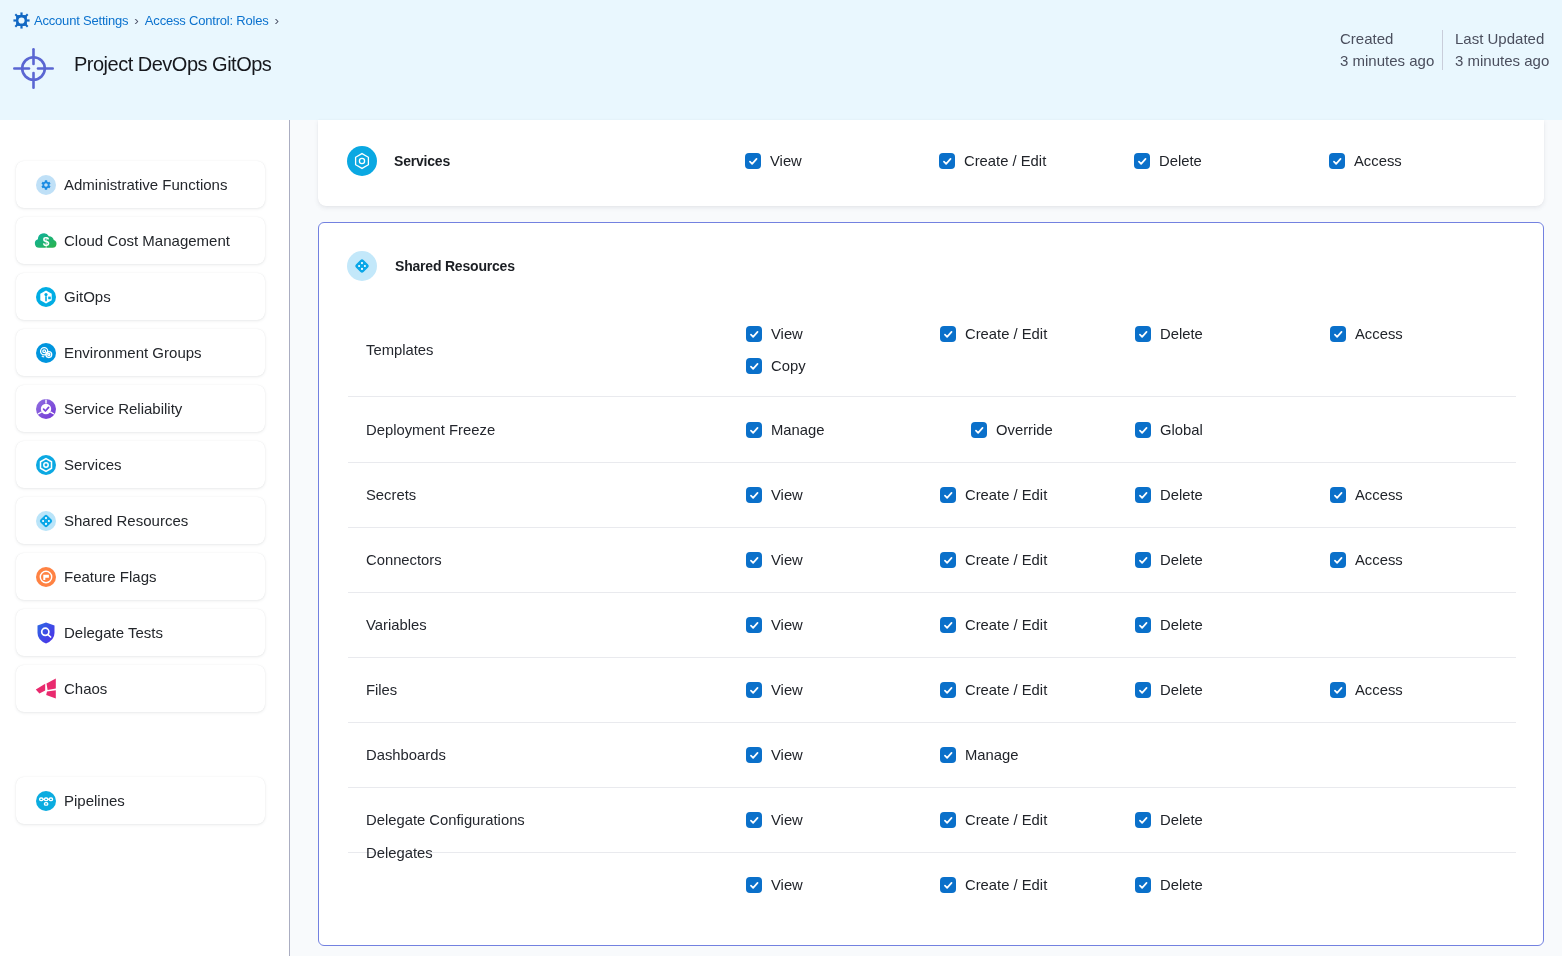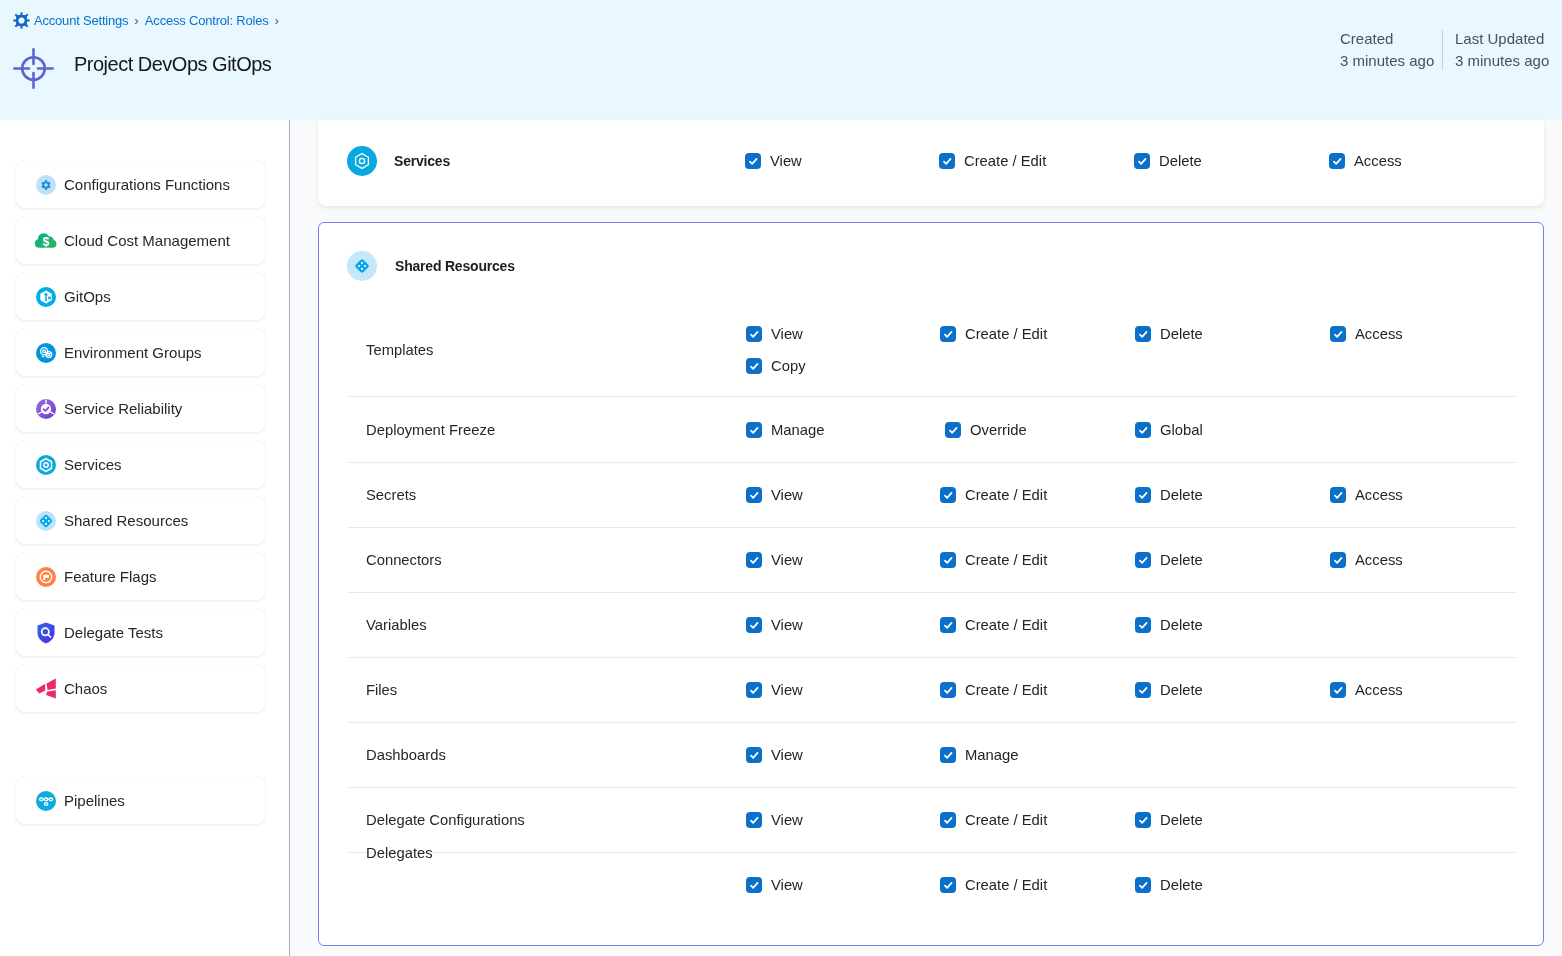--- a/index.html
+++ b/index.html
@@ -88,21 +88,21 @@
 <div class="sidebar" id="sidebar">
     <div class="scard" style="top: 41px;">
       <span class="ic">
         <svg width="20" height="20" viewBox="0 0 20 20">
           <circle cx="10" cy="10" r="10" fill="#bfe0f7"></circle>
           <g transform="translate(4.2,4.2) scale(0.483)">
             <path fill="#1b8ce3" d="M19.14,12.94c0.04-0.3,0.06-0.61,0.06-0.94c0-0.32-0.02-0.64-0.07-0.94l2.03-1.58c0.18-0.14,0.23-0.41,0.12-0.61 l-1.92-3.32c-0.12-0.22-0.37-0.29-0.59-0.22l-2.39,0.96c-0.5-0.38-1.03-0.7-1.62-0.94L14.4,2.81c-0.04-0.24-0.24-0.41-0.48-0.41 h-3.84c-0.24,0-0.43,0.17-0.47,0.41L9.25,5.35C8.66,5.59,8.12,5.92,7.63,6.29L5.24,5.33c-0.22-0.08-0.47,0-0.59,0.22L2.74,8.87 C2.62,9.08,2.66,9.34,2.86,9.48l2.03,1.58C4.84,11.36,4.8,11.69,4.8,12s0.02,0.64,0.07,0.94l-2.03,1.58 c-0.18,0.14-0.23,0.41-0.12,0.61l1.92,3.32c0.12,0.22,0.37,0.29,0.59,0.22l2.39-0.96c0.5,0.38,1.03,0.7,1.62,0.94l0.36,2.54 c0.05,0.24,0.24,0.41,0.48,0.41h3.84c0.24,0,0.44-0.17,0.47-0.41l0.36-2.54c0.59-0.24,1.13-0.56,1.62-0.94l2.39,0.96 c0.22,0.08,0.47,0,0.59-0.22l1.92-3.32c0.12-0.22,0.07-0.47-0.12-0.61L19.14,12.94z M12,15.6c-1.98,0-3.6-1.62-3.6-3.6 s1.62-3.6,3.6-3.6s3.6,1.62,3.6,3.6S13.98,15.6,12,15.6z"></path>
           </g>
         </svg>
       </span>
-      <span class="lbl">Configurations Functions</span>
+      <span class="lbl">Administrative Functions</span>
     </div>
     <div class="scard" style="top: 97px;">
       <span class="ic">
         <svg width="24" height="24" viewBox="0 0 24 24">
           <defs>
             <linearGradient id="gccm" x1="0" y1="0" x2="1" y2="1">
               <stop offset="0" stop-color="#0db1a2"></stop>
               <stop offset="1" stop-color="#2bb34a"></stop>
             </linearGradient>
           </defs>
@@ -334,21 +334,21 @@
       <div class="divr" style="top:172.5px;"></div>
       <div class="rowlbl" style="top:207px;">Deployment Freeze</div>
       <div class="cbg" style="left:427px; top:207px;">
         <span class="cb">
           <svg width="10.5" height="10.5" viewBox="0 0 14 14">
             <path d="M2.6 7.6 L5.5 10.4 L11.4 3.9" stroke="#fff" stroke-width="2.3" fill="none" stroke-linecap="round" stroke-linejoin="round"></path>
           </svg>
         </span>
         <span class="cbl">Manage</span>
       </div>
-      <div class="cbg" style="left:626px; top:207px;">
+      <div class="cbg" style="left:652px; top:207px;">
         <span class="cb">
           <svg width="10.5" height="10.5" viewBox="0 0 14 14">
             <path d="M2.6 7.6 L5.5 10.4 L11.4 3.9" stroke="#fff" stroke-width="2.3" fill="none" stroke-linecap="round" stroke-linejoin="round"></path>
           </svg>
         </span>
         <span class="cbl">Override</span>
       </div>
       <div class="cbg" style="left:816px; top:207px;">
         <span class="cb">
           <svg width="10.5" height="10.5" viewBox="0 0 14 14">

